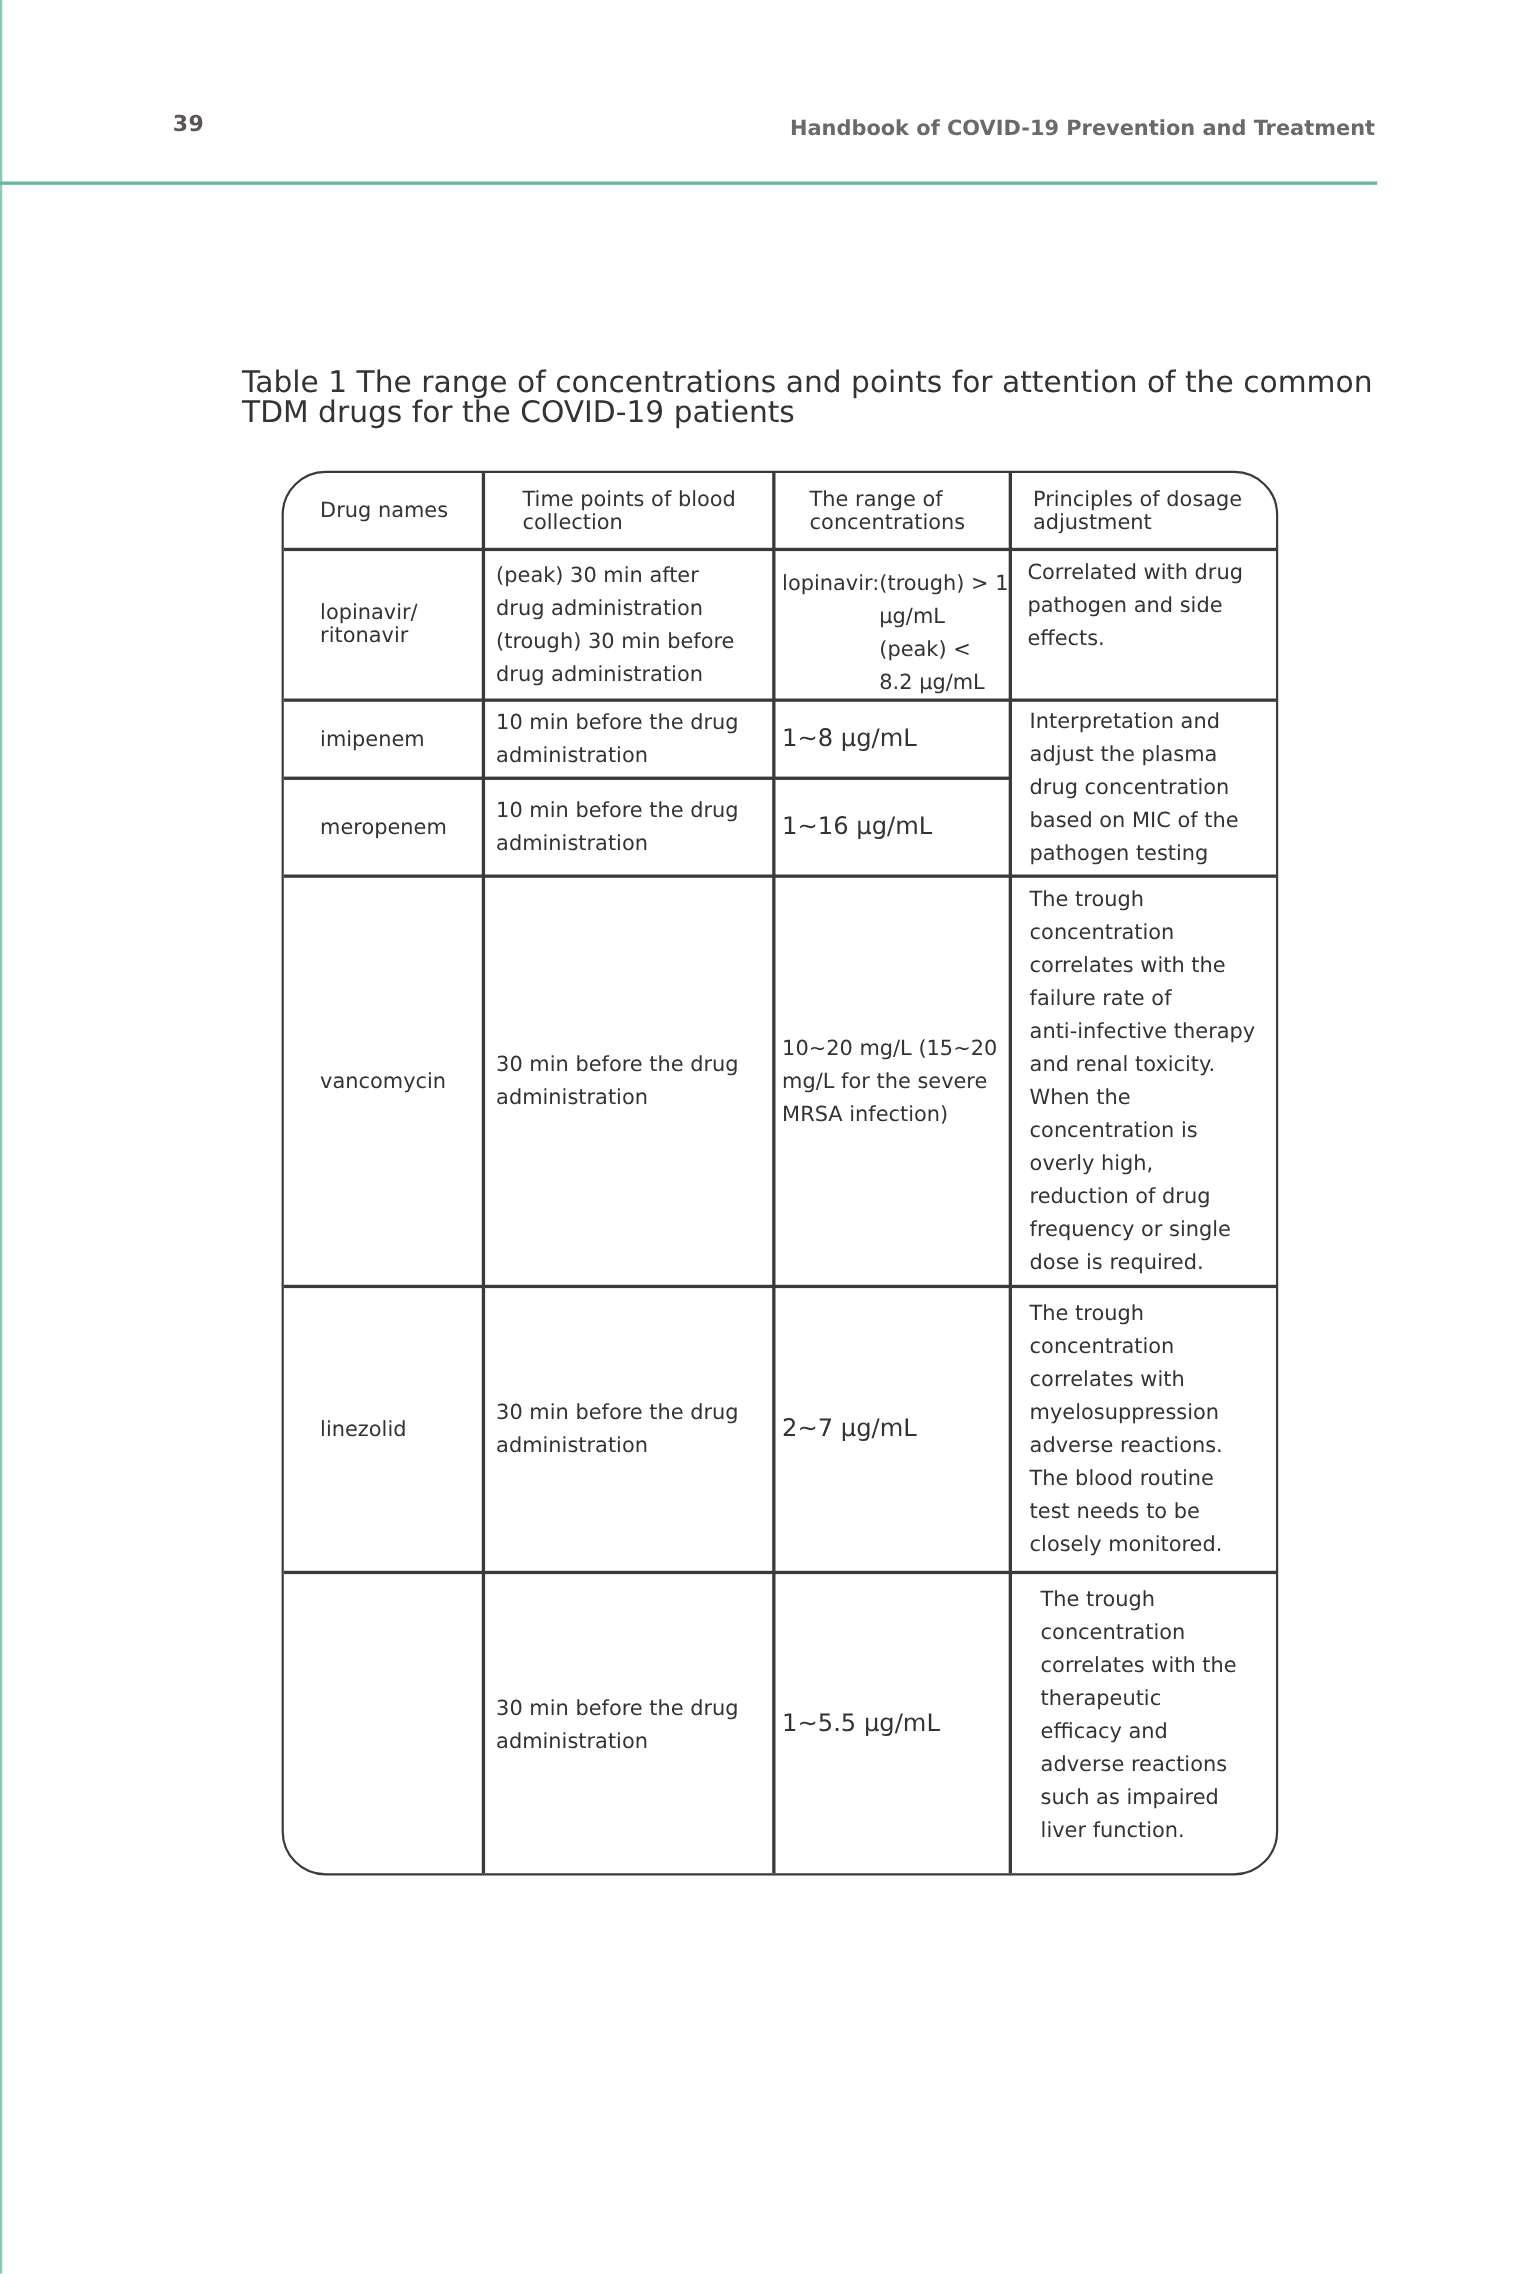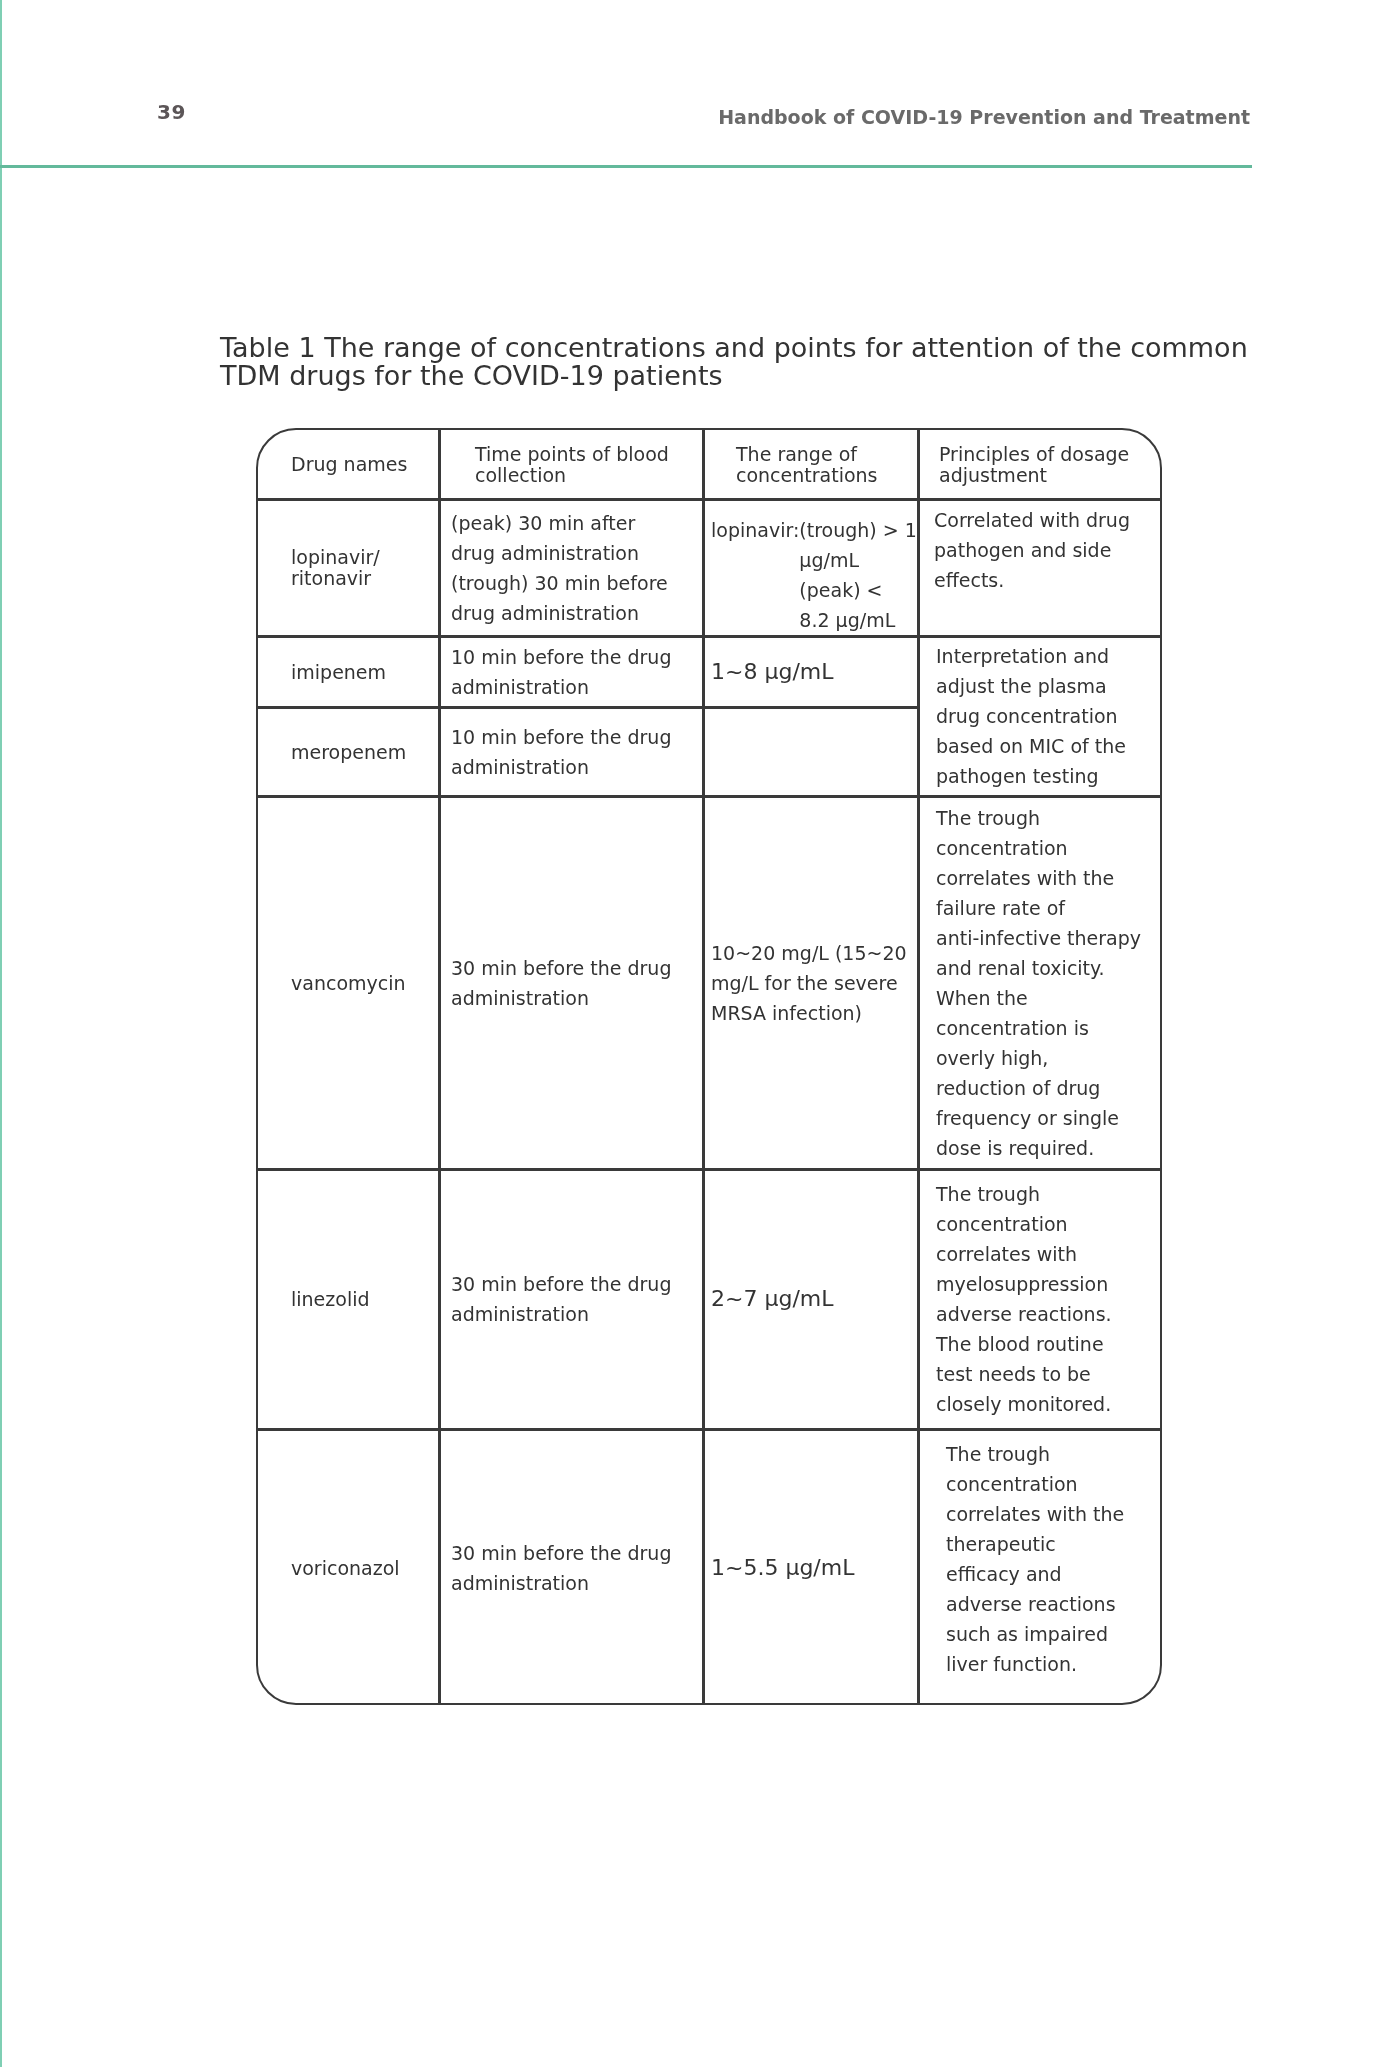--- a/index.html
+++ b/index.html
@@ -103,20 +103,23 @@
 pathogen testing</span>
   </div>
 
   <div class="cell" style="left:0;top:277px;width:181px;height:89px;padding-left:33px;">
     <span class="txt">meropenem</span>
   </div>
   <div class="cell" style="left:181px;top:277px;width:264px;height:89px;padding-left:12px;">
     <span class="txt">10 min before the drug
 administration</span>
   </div>
+  <div class="cell big" style="left:445px;top:277px;width:215px;height:89px;padding-left:8px;">
+    <span class="txt">1~16 μg/mL</span>
+  </div>
 
   <div class="cell" style="left:0;top:366px;width:181px;height:373px;padding-left:33px;">
     <span class="txt">vancomycin</span>
   </div>
   <div class="cell" style="left:181px;top:366px;width:264px;height:373px;padding-left:12px;">
     <span class="txt">30 min before the drug
 administration</span>
   </div>
   <div class="cell" style="left:445px;top:366px;width:215px;height:373px;padding-left:8px;">
     <span class="txt">10~20 mg/L (15~20
@@ -152,23 +155,20 @@
     <span class="txt">The trough
 concentration
 correlates with
 myelosuppression
 adverse reactions.
 The blood routine
 test needs to be
 closely monitored.</span>
   </div>
 
-  <div class="cell" style="left:0;top:999px;width:181px;height:278px;padding-left:33px;">
-    <span class="txt">voriconazol</span>
-  </div>
   <div class="cell" style="left:181px;top:999px;width:264px;height:278px;padding-left:12px;">
     <span class="txt">30 min before the drug
 administration</span>
   </div>
   <div class="cell big" style="left:445px;top:999px;width:215px;height:278px;padding-left:8px;">
     <span class="txt">1~5.5 μg/mL</span>
   </div>
   <div class="cell" style="left:660px;top:999px;width:246px;height:278px;padding-left:28px;align-items:flex-start;padding-top:10px;">
     <span class="txt">The trough
 concentration

